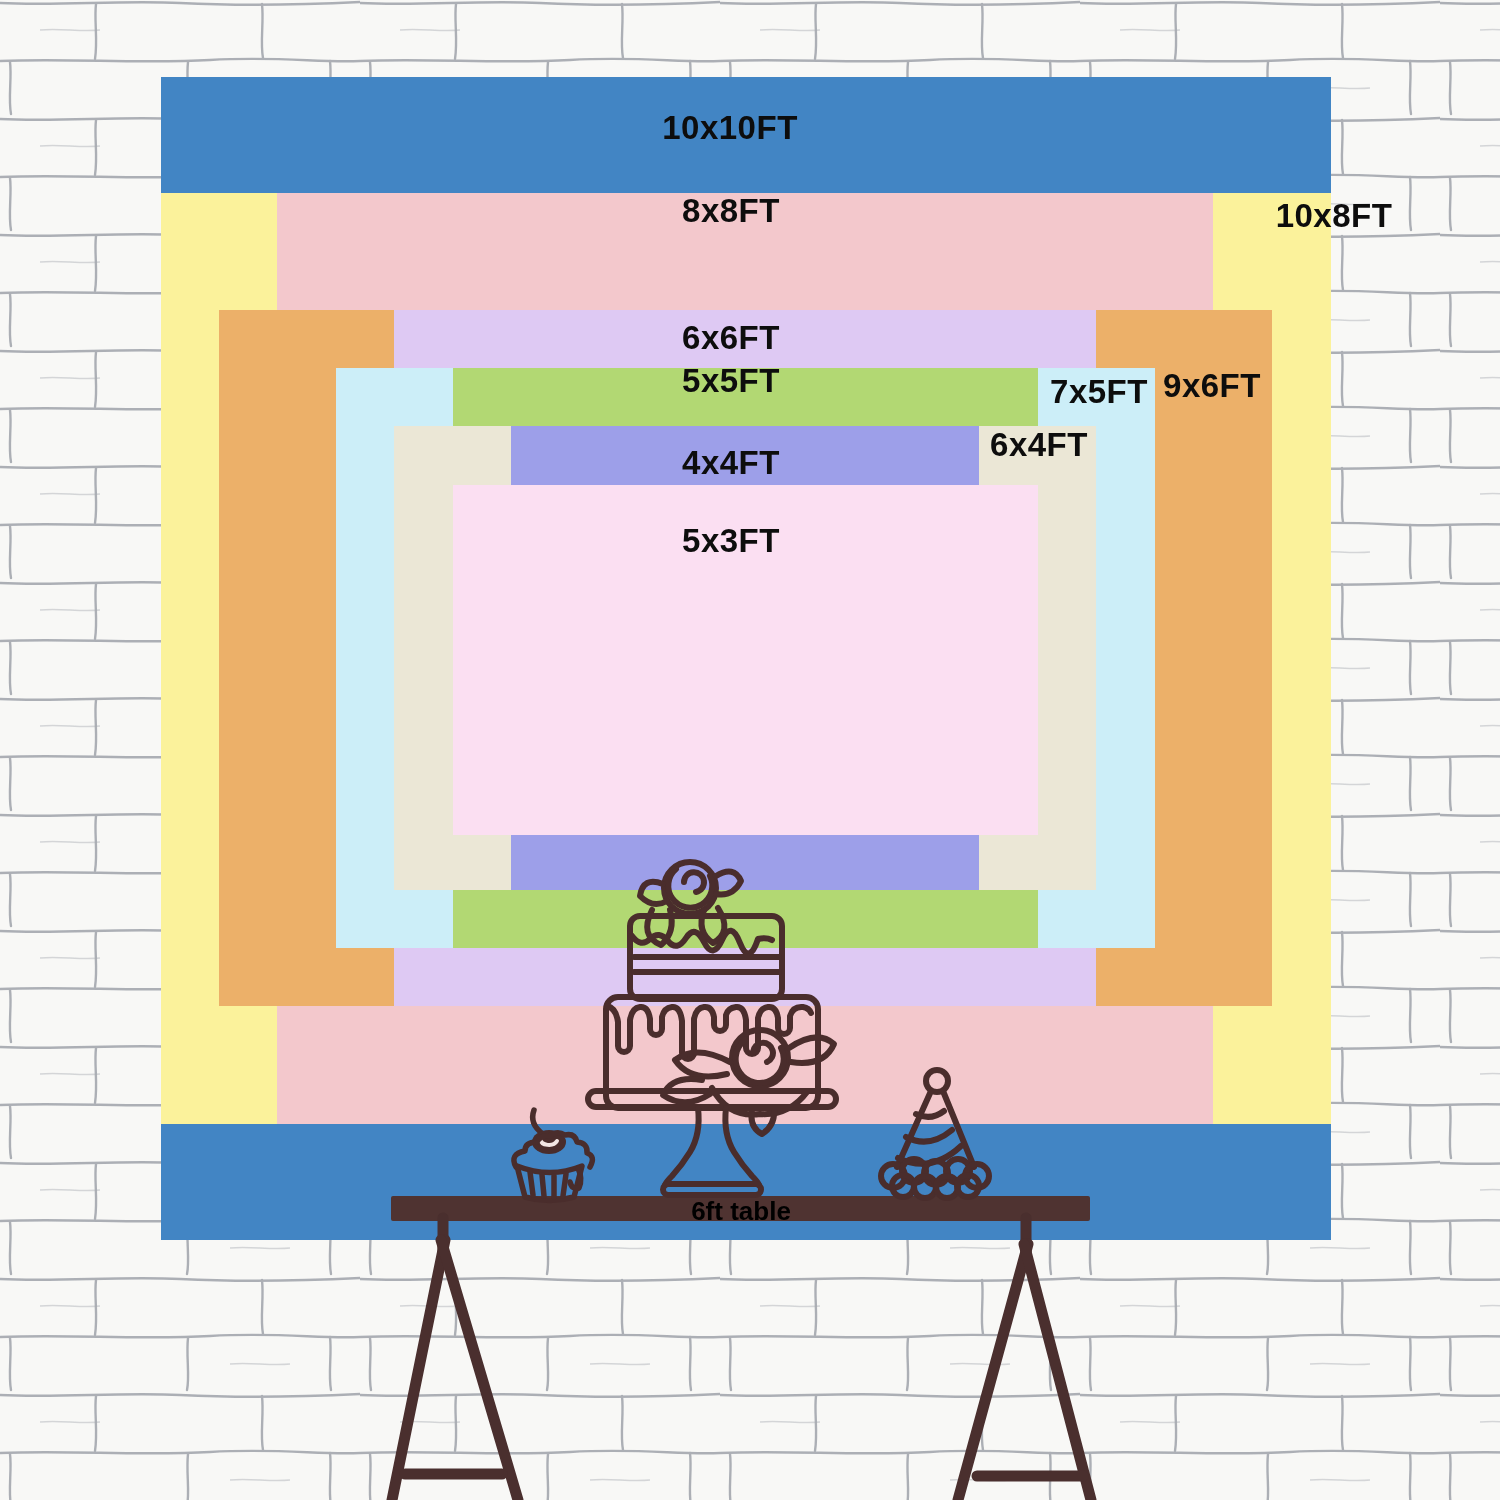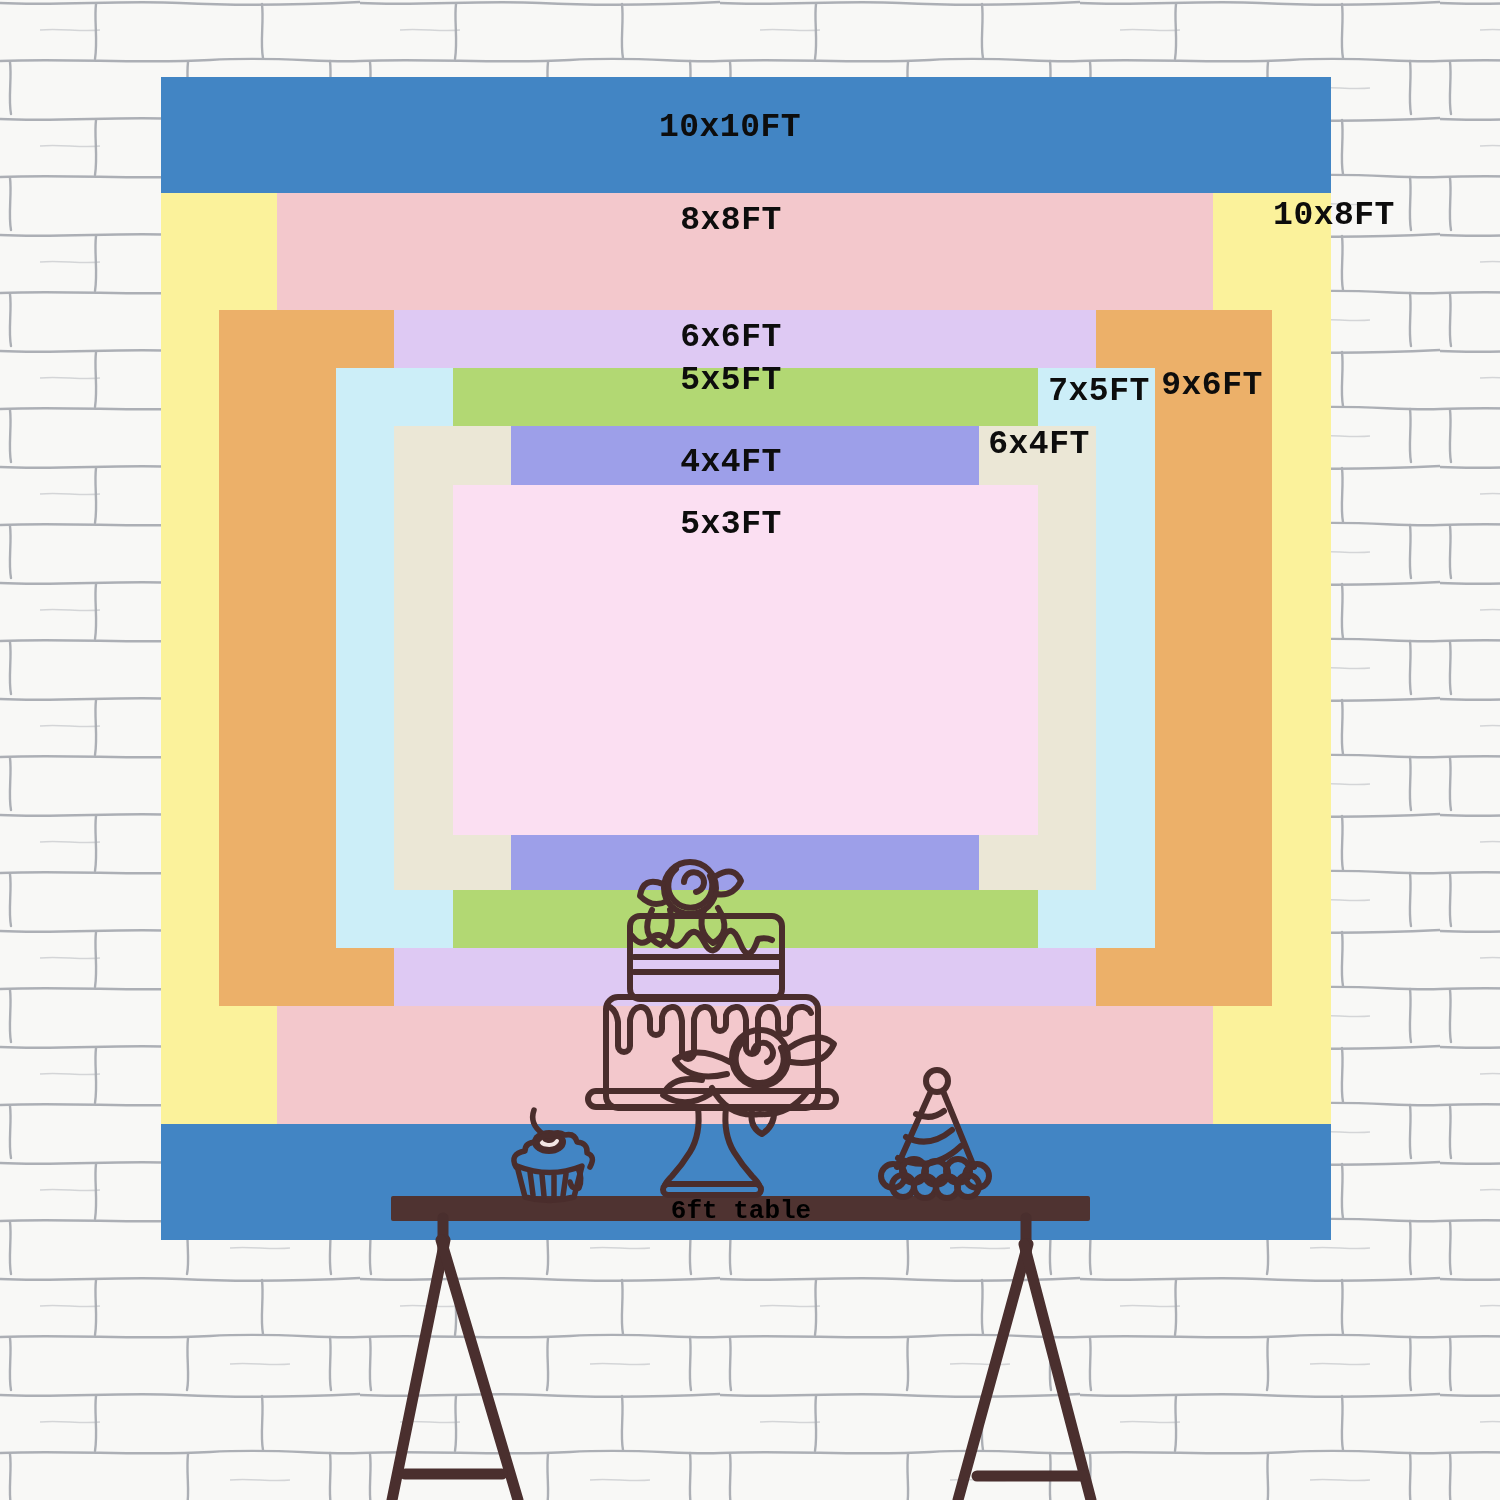--- a/index.html
+++ b/index.html
@@ -1,18 +1,18 @@
 <!DOCTYPE html>
 <html><head>
 <meta charset="utf-8">
 <style>
   html,body{margin:0;padding:0;background:#ffffff;}
   .stage{
     position:relative;width:1500px;height:1500px;overflow:hidden;
-    font-family:Liberation Mono, monospace;background:#f8f8f6;
+    font-family:Liberation Sans, sans-serif;background:#f8f8f6;
   }
   .wall-svg{position:absolute;left:0;top:0;}
   .size-rect{position:absolute;}
   .size-label{
     position:absolute;transform:translate(-50%,-50%);
     font-size:33px;font-weight:600;color:#0d0d0d;
     letter-spacing:.5px;white-space:nowrap;line-height:1;
   }
   .table-bar{position:absolute;border-radius:2px;}
   .table-label{
@@ -54,28 +54,28 @@
       <div class="size-rect" style="left: 277px; top: 193px; width: 936px; height: 931px; background: rgb(243, 200, 204);"></div>
       <div class="size-rect" style="left: 219px; top: 310px; width: 1053px; height: 696px; background: rgb(236, 176, 105);"></div>
       <div class="size-rect" style="left: 394px; top: 310px; width: 702px; height: 696px; background: rgb(222, 201, 243);"></div>
       <div class="size-rect" style="left: 336px; top: 368px; width: 819px; height: 580px; background: rgb(204, 238, 248);"></div>
       <div class="size-rect" style="left: 453px; top: 368px; width: 585px; height: 580px; background: rgb(178, 216, 115);"></div>
       <div class="size-rect" style="left: 394px; top: 426px; width: 702px; height: 464px; background: rgb(235, 231, 214);"></div>
       <div class="size-rect" style="left: 511px; top: 426px; width: 468px; height: 464px; background: rgb(157, 159, 233);"></div>
       <div class="size-rect" style="left: 453px; top: 485px; width: 585px; height: 350px; background: rgb(251, 223, 242);"></div>
       <div class="size-label" style="left: 730px; top: 127px;">10x10FT</div>
       <div class="size-label" style="left: 1334px; top: 215px;">10x8FT</div>
-      <div class="size-label" style="left: 731px; top: 220px;">8x8FT</div>
+      <div class="size-label" style="left: 731px; top: 210px;">8x8FT</div>
       <div class="size-label" style="left: 1212px; top: 337px; margin-top: 48px;">9x6FT</div>
       <div class="size-label" style="left: 731px; top: 337px;">6x6FT</div>
       <div class="size-label" style="left: 1099px; top: 391px;">7x5FT</div>
       <div class="size-label" style="left: 731px; top: 380px;">5x5FT</div>
       <div class="size-label" style="left: 1039px; top: 444px;">6x4FT</div>
       <div class="size-label" style="left: 731px; top: 462px;">4x4FT</div>
-      <div class="size-label" style="left: 731px; top: 524px;">5x3FT</div>
+      <div class="size-label" style="left: 731px; top: 540px;">5x3FT</div>
     </div>
 
   <div class="table-bar" style="left: 391px; top: 1196px; width: 699px; height: 25px; background: rgb(79, 51, 49);"></div>
 
   <div class="table-label" style="left:741px;top:1211px;">6ft table</div>
 
   <svg class="decor-svg" width="1500" height="1500" viewBox="0 0 1500 1500" aria-hidden="true">
 
     <g stroke="#4a2f2e" stroke-width="11" fill="none" stroke-linecap="round">
       <path d="M443,1218 L443,1252"></path>

